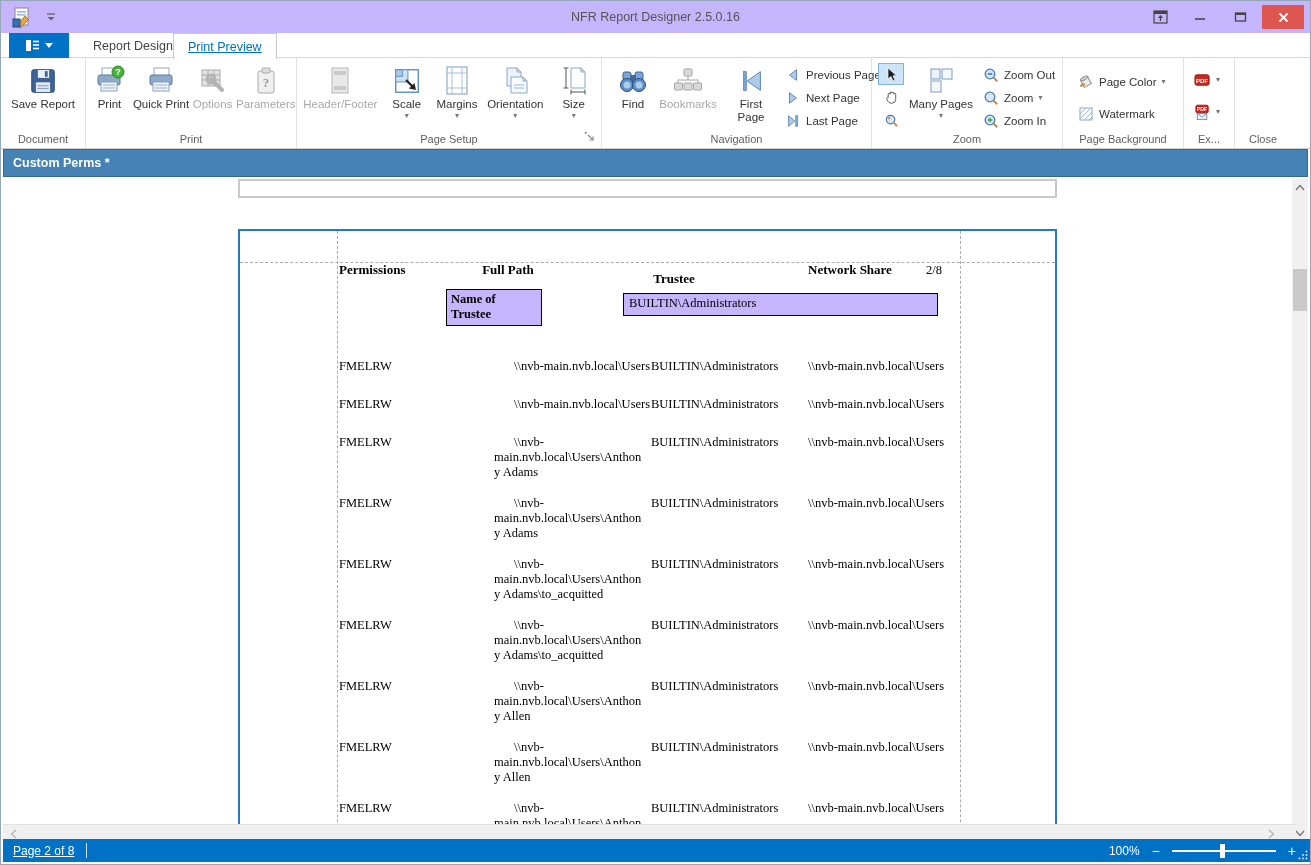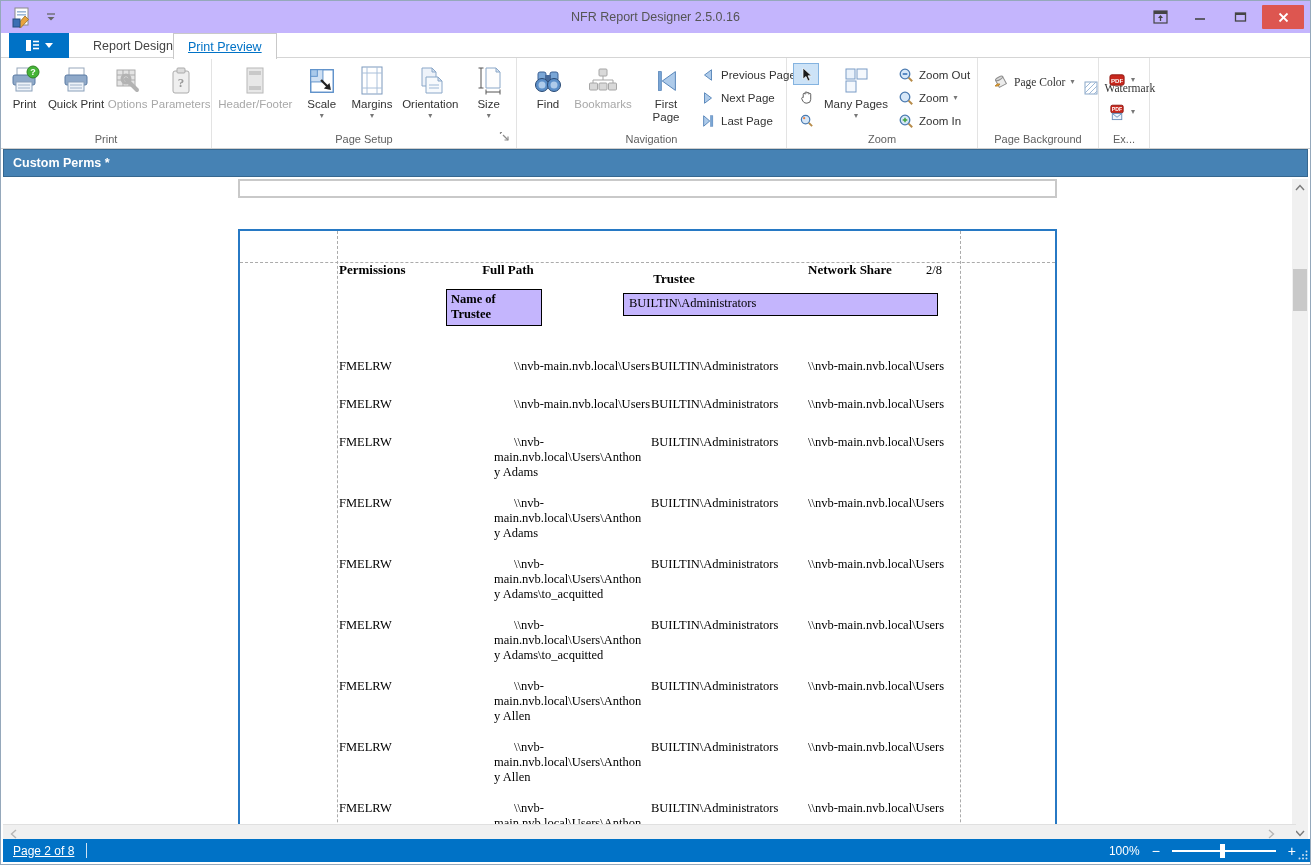--- a/index.html
+++ b/index.html
@@ -169,20 +169,38 @@
       <svg width="8" height="5" viewBox="0 0 8 5">
           <polygon points="0,0 8,0 4,5" fill="#fff"></polygon>
         </svg>
     </div>
     <div class="tab tab-rd">Report Designer</div>
     <div class="tab tab-pp active">Print Preview</div>
   </div>
 
   <div class="ribbon">
 
+    <div class="grp g-document">
+      <div class="grp-body" style="justify-content:center; width:100%;">
+        <div class="rbtn-lg">
+          <span class="ic">
+            <svg width="30" height="30" viewBox="0 0 32 32">
+              <rect x="4" y="4" width="24" height="24" rx="2" fill="#3d6399" stroke="#28456e"></rect>
+              <rect x="10" y="4" width="13" height="9" fill="#e9eff7" stroke="#28456e" stroke-width="0.6"></rect>
+              <rect x="18" y="5.5" width="3" height="6" fill="#3d6399"></rect>
+              <rect x="8" y="17" width="16" height="11" fill="#dfe8f4" stroke="#28456e" stroke-width="0.6"></rect>
+              <line x1="10" y1="21" x2="22" y2="21" stroke="#8aa3c4" stroke-width="1.2"></line>
+              <line x1="10" y1="24" x2="22" y2="24" stroke="#8aa3c4" stroke-width="1.2"></line>
+            </svg>
+          </span>
+          <span>Save Report</span>
+        </div>
+      </div>
+      <div class="grp-label">Document</div>
+    </div>
 
     <div class="grp g-print">
       <div class="grp-body" style="justify-content:space-evenly; width:100%;">
         <div class="rbtn-lg">
           <span class="ic">
             <svg width="32" height="32" viewBox="0 0 32 32">
               <rect x="9" y="3" width="15" height="8" fill="#fff" stroke="#98a8bb"></rect>
               <rect x="5" y="10" width="22" height="10" rx="2" fill="#8fa9c9" stroke="#5a7ba3"></rect>
               <rect x="8" y="17" width="16" height="9" fill="#eef3f9" stroke="#8aa0ba"></rect>
               <line x1="10" y1="20" x2="22" y2="20" stroke="#9fb2c9"></line>
@@ -445,21 +463,21 @@
               </svg>
             </span>
             <span>Zoom In</span>
           </div>
         </div>
       </div>
       <div class="grp-label">Zoom</div>
     </div>
 
     <div class="grp g-pagebg">
-      <div class="grp-body" style="width:100%; flex-direction:row; padding:8px 0 0 10px;font-family:Liberation Serif, serif;">
+      <div class="grp-body" style="width:100%; flex-direction:column; padding:8px 0 0 10px;">
         <div class="rbtn-sm" style="height:26px;">
           <span class="ic16">
             <svg width="16" height="16" viewBox="0 0 16 16">
               <g transform="rotate(-28 8 8)">
                 <rect x="4" y="4" width="8" height="8" fill="#ececec" stroke="#8e8e8e"></rect>
                 <ellipse cx="8" cy="4" rx="4" ry="1.4" fill="#d8d8d8" stroke="#8e8e8e"></ellipse>
               </g>
               <path d="M2 12 q2 -3 5 -2 q-1 3 -5 2" fill="#e8a33d" stroke="#a8751f" stroke-width="0.7"></path>
             </svg>
           </span>
@@ -501,20 +519,24 @@
               <rect x="3.5" y="9.5" width="10" height="6.5" fill="#eef4fb" stroke="#6a8fba"></rect>
               <polyline points="3.5,9.5 8.5,13.5 13.5,9.5" fill="none" stroke="#6a8fba"></polyline>
             </svg>
           </span>
           <span class="drop" style="margin-top:0">▾</span>
         </div>
       </div>
       <div class="grp-label">Ex...</div>
     </div>
 
+    <div class="grp g-close">
+      <div class="grp-body" style="width:100%;"></div>
+      <div class="grp-label">Close</div>
+    </div>
 
   </div>
 
   <div class="docbar">
     <span>Custom Perms *</span>
   </div>
 
   <div class="preview">
     <div class="page1-frag"></div>
 

